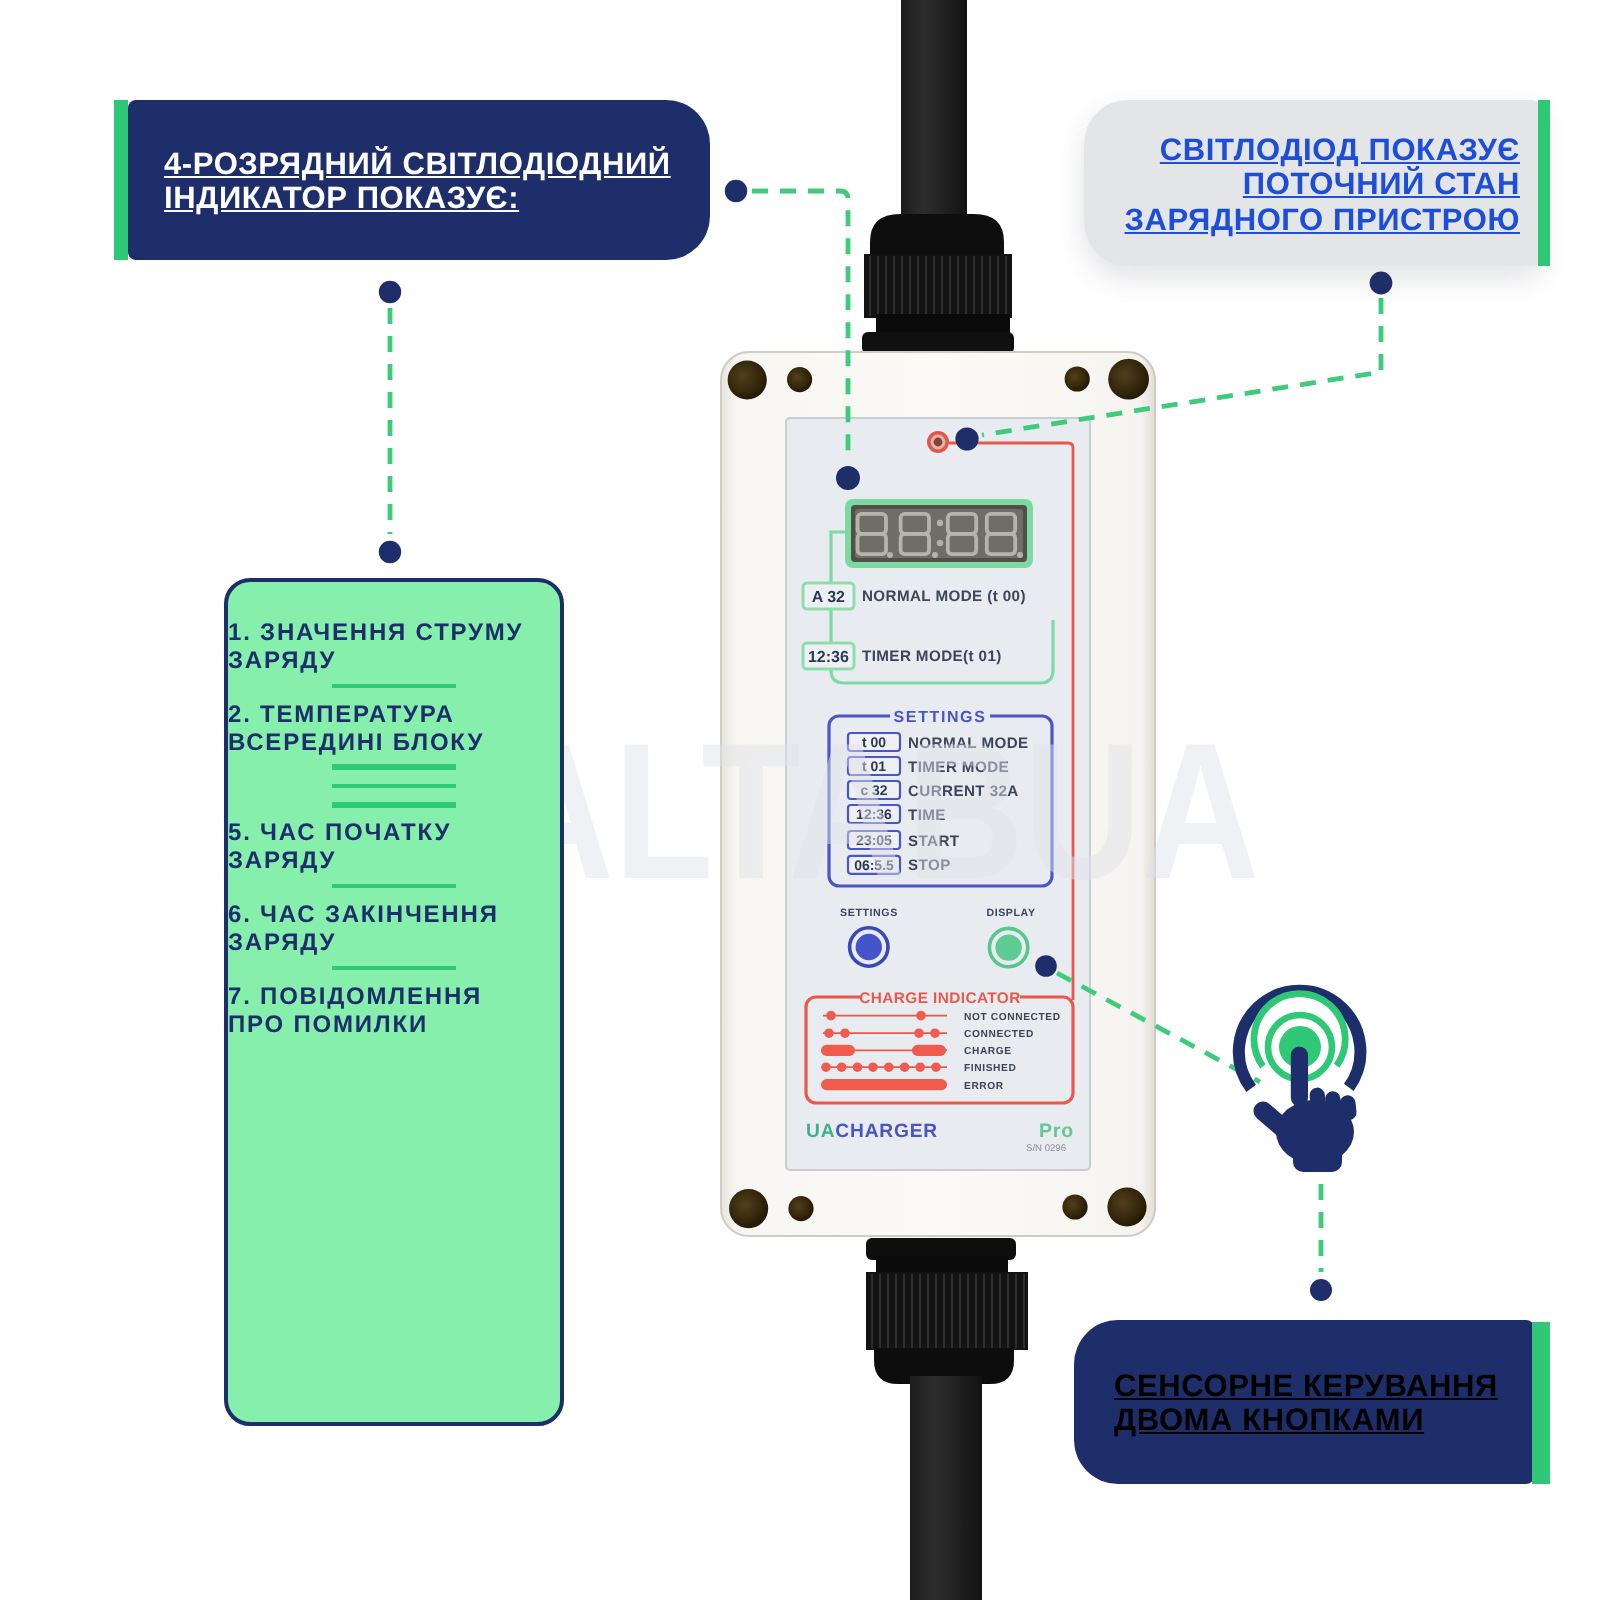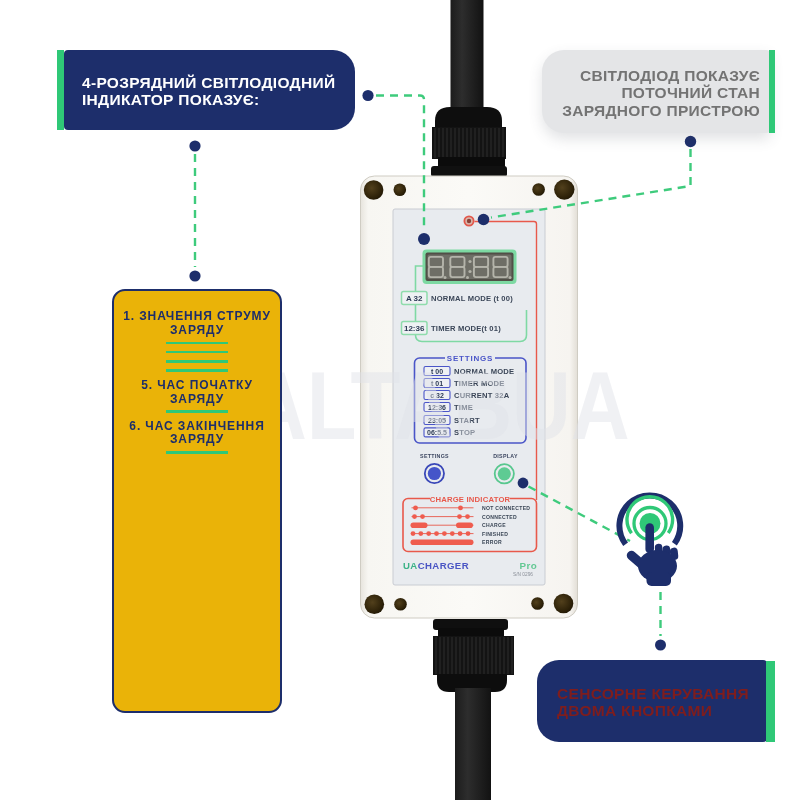--- a/index.html
+++ b/index.html
@@ -1,34 +1,34 @@
 <!DOCTYPE html>
 <html><head>
 <meta charset="utf-8">
 <style>
   html,body{margin:0;padding:0;}
   body{width:800px;height:800px;position:relative;background:#fff;overflow:hidden;
        font-family:"Liberation Sans",sans-serif;}
   .abs{position:absolute;}
   .navy{background:#1d2e6b;color:#fff;}
-  .callout{font-weight:bold;letter-spacing:.3px;}
+  .callout{font-weight:bold;letter-spacing:.3px;text-decoration:underline;}
   #wm{left:248px;top:350px;font-size:97px;font-weight:bold;color:rgba(223,225,231,.48);
       letter-spacing:0px;white-space:nowrap;transform:scaleX(.84);transform-origin:left top;}
   #boxTL{left:64px;top:50px;width:291px;height:80px;border-radius:4px 22px 22px 4px;}
   #barTL{left:57px;top:50px;width:7px;height:80px;background:#2fc877;}
   #txtTL{left:82px;top:74px;font-size:15.5px;line-height:17px;color:#fff;}
   #boxTR{left:542px;top:50px;width:228px;height:83px;background:#e4e5e7;border-radius:22px 4px 4px 22px;box-shadow:0 6px 14px rgba(70,75,90,.16);}
   #barTR{left:769px;top:50px;width:6px;height:83px;background:#2fc877;}
-  #txtTR{left:560px;top:67px;width:200px;font-size:15.5px;line-height:17.3px;color:#737373;text-align:right;}
+  #txtTR{left:560px;top:67px;width:200px;font-size:15.5px;line-height:17.3px;color:#1d4ed8;text-align:right;}
   #boxBR{left:537px;top:660px;width:230px;height:82px;border-radius:22px 4px 4px 22px;}
   #barBR{left:766px;top:661px;width:9px;height:81px;background:#2fc877;}
-  #txtBR{left:557px;top:686px;font-size:15.5px;line-height:16.8px;color:#7f1d1d;}
-  #list{left:112px;top:289px;width:170px;height:424px;box-sizing:border-box;background:#eab308;
+  #txtBR{left:557px;top:686px;font-size:15.5px;line-height:16.8px;color:#000000;}
+  #list{left:112px;top:289px;width:170px;height:424px;box-sizing:border-box;background:#86efac;
         border:2px solid #1d2e6b;border-radius:13px;color:#1d2e6b;font-weight:bold;
-        font-size:12px;letter-spacing:0.9px;line-height:13.8px;text-align:center;padding-top:19px;}
+        font-size:12px;letter-spacing:0.9px;line-height:13.8px;padding-top:19px;}
   .gsep{width:62px;height:2.5px;background:#2fc877;margin:4px auto 6.8px auto;}
 </style>
 </head>
 <body>
 <svg class="abs" style="left:0;top:0" width="800" height="800" viewBox="0 0 800 800">
   <defs>
     <linearGradient id="bodyg" x1="0" y1="0" x2="1" y2="0">
       <stop offset="0" stop-color="#e7e4dd"></stop>
         <stop offset="0.035" stop-color="#f7f6f2"></stop>
       <stop offset="0.5" stop-color="#fbfaf7"></stop>
@@ -272,20 +272,22 @@
 <div class="abs" id="barTR"></div>
 <div class="abs callout" id="txtTR">СВІТЛОДІОД ПОКАЗУЄ<br>ПОТОЧНИЙ СТАН<br>ЗАРЯДНОГО ПРИСТРОЮ</div>
 
 <div class="abs navy" id="boxBR"></div>
 <div class="abs" id="barBR"></div>
 <div class="abs callout" id="txtBR">СЕНСОРНЕ КЕРУВАННЯ<br>ДВОМА КНОПКАМИ</div>
 
 <div class="abs" id="list">
   <div>1. ЗНАЧЕННЯ СТРУМУ<br>ЗАРЯДУ</div>
   <div class="gsep"></div>
+  <div>2. ТЕМПЕРАТУРА<br>ВСЕРЕДИНІ БЛОКУ</div>
   <div class="gsep"></div>
   <div class="gsep"></div>
   <div class="gsep"></div>
   <div>5. ЧАС ПОЧАТКУ<br>ЗАРЯДУ</div>
   <div class="gsep"></div>
   <div>6. ЧАС ЗАКІНЧЕННЯ<br>ЗАРЯДУ</div>
   <div class="gsep"></div>
+  <div>7. ПОВІДОМЛЕННЯ<br>ПРО ПОМИЛКИ</div>
 </div>
 
 </body></html>

